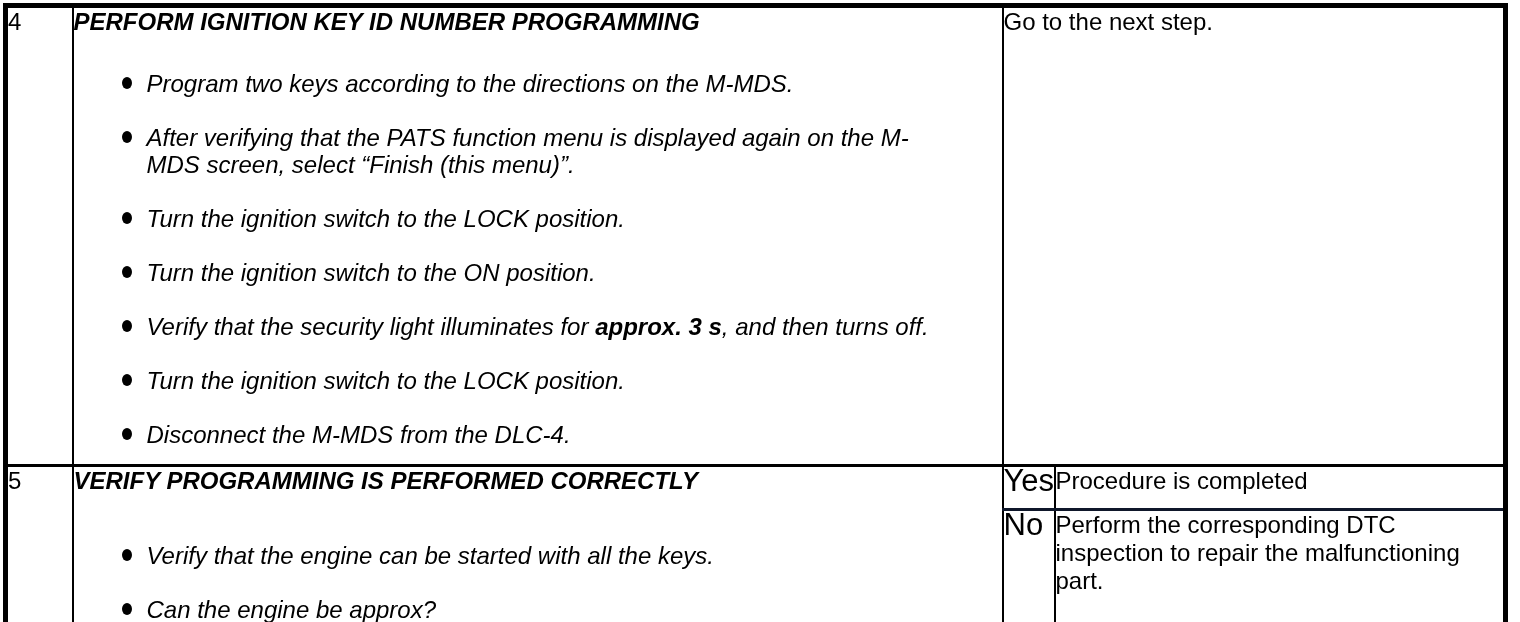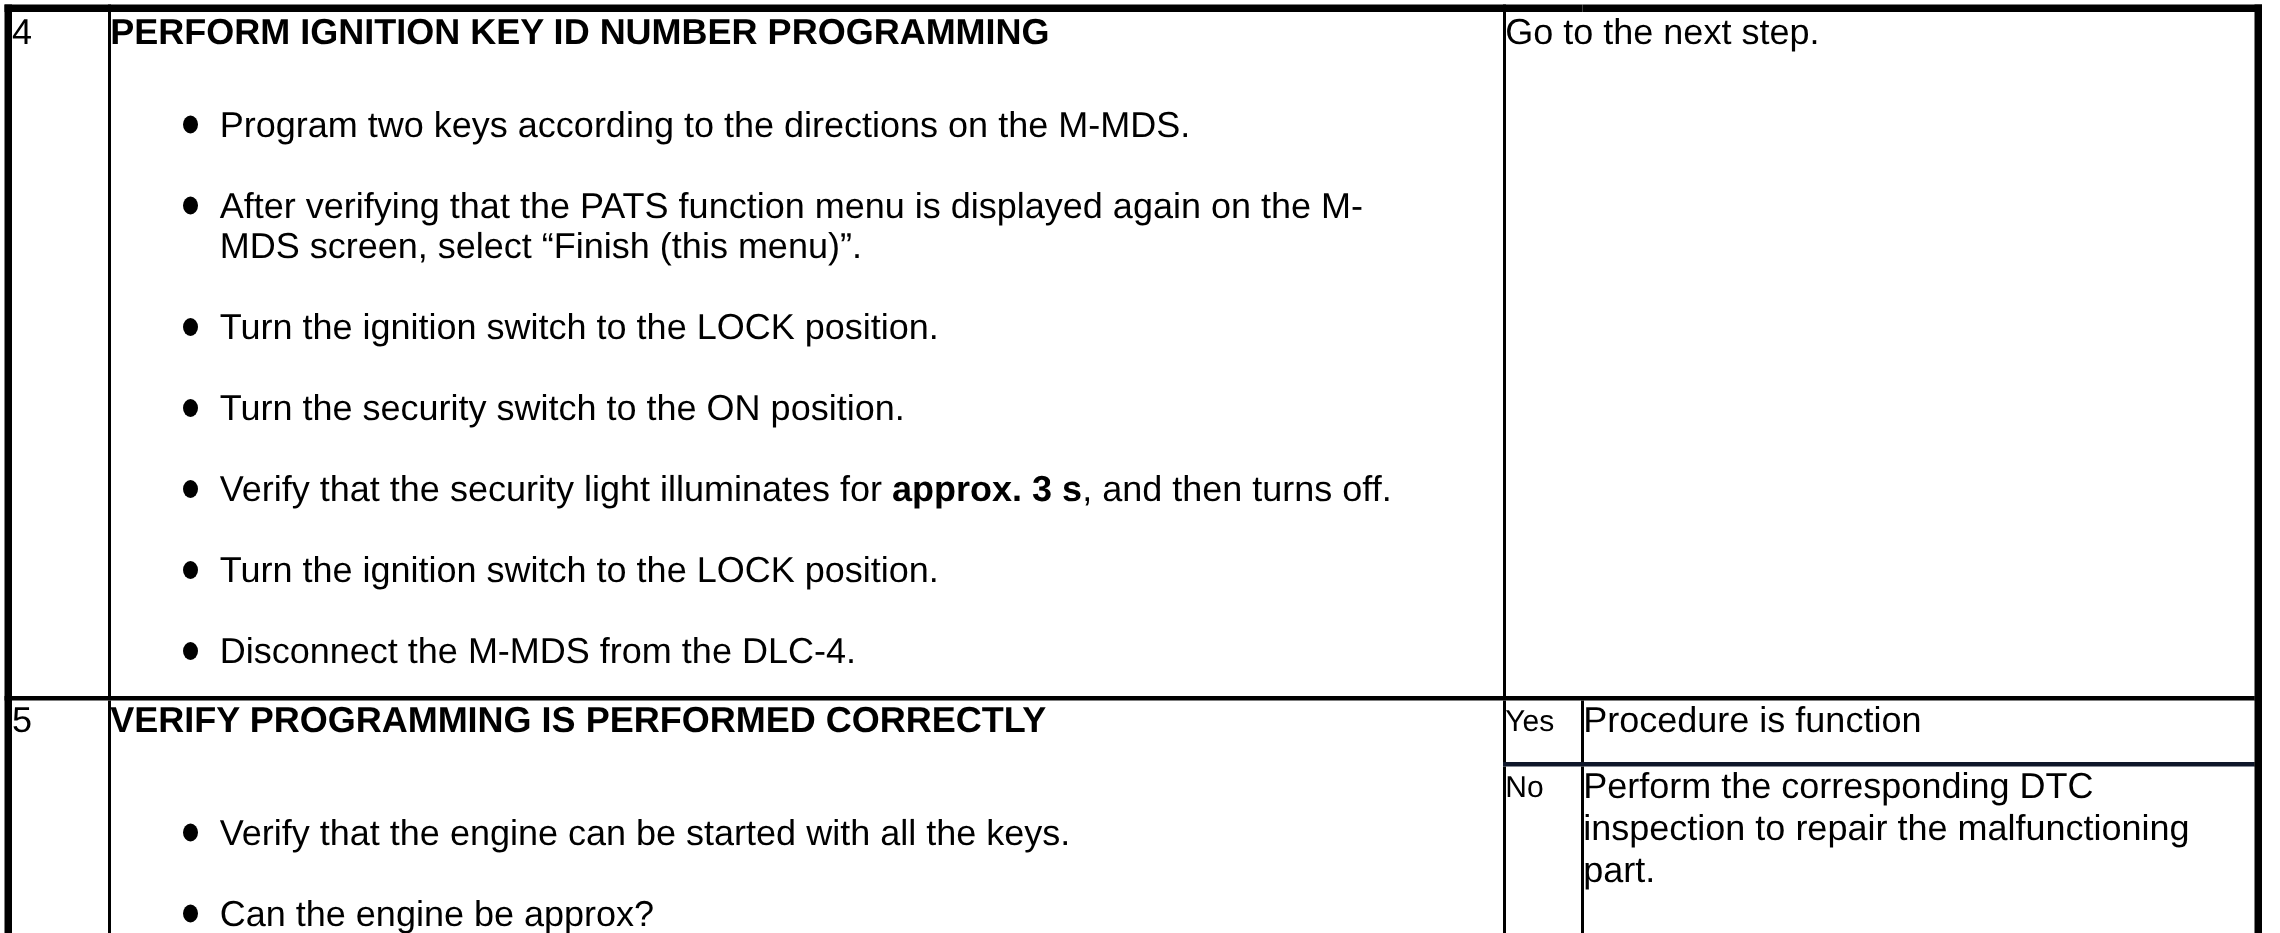--- a/index.html
+++ b/index.html
@@ -33,20 +33,21 @@
   tr.subrow-top td { border-top: 3px solid #000; }
   tr.subrow-bottom td { border-top: 3px solid #0f172a; }
 
   td.step-cell {
     padding: 6px 0 0 7px;
     font-size: 24px;
     line-height: 28px;
   }
   td.action-cell {
     padding: 6px 4px 0 8px;
+    font-style: italic;
   }
   .action-title {
     font-weight: bold;
     font-size: 24px;
     line-height: 28px;
     white-space: nowrap;
   }
   ul.bullet-list {
     list-style: none;
     margin: 0;
@@ -76,21 +77,21 @@
   }
   td.result-cell {
     vertical-align: middle;
     padding-left: 7px;
     font-size: 24px;
     line-height: 28px;
   }
   td.yn-cell {
     vertical-align: middle;
     padding-left: 4px;
-    font-size: 20px;
+    font-size: 31px;
     line-height: 28px;
   }
 </style>
 </head>
 <body>
 
 <div class="page">
   <table class="proc-table">
     <colgroup>
       <col style="width:67px">
@@ -114,21 +115,21 @@
             <li class="bullet-item">
               <span class="bullet"></span>
               <span class="bullet-text">After verifying that the PATS function menu is displayed again on the M-MDS screen, select “Finish (this menu)”.</span>
             </li>
             <li class="bullet-item">
               <span class="bullet"></span>
               <span class="bullet-text">Turn the ignition switch to the LOCK position.</span>
             </li>
             <li class="bullet-item">
               <span class="bullet"></span>
-              <span class="bullet-text">Turn the security switch to the ON position.</span>
+              <span class="bullet-text">Turn the ignition switch to the ON position.</span>
             </li>
             <li class="bullet-item">
               <span class="bullet"></span>
               <span class="bullet-text"><span>Verify that the security light illuminates for </span><b>approx. 3 s</b><span>, and then turns off.</span></span>
             </li>
             <li class="bullet-item">
               <span class="bullet"></span>
               <span class="bullet-text">Turn the ignition switch to the LOCK position.</span>
             </li>
             <li class="bullet-item">
@@ -153,21 +154,21 @@
               <span class="bullet"></span>
               <span class="bullet-text">Verify that the engine can be started with all the keys.</span>
             </li>
             <li class="bullet-item">
               <span class="bullet"></span>
               <span class="bullet-text">Can the engine be approx?</span>
             </li>
           </ul>
         </td>
         <td class="yn-cell">Yes</td>
-        <td class="result-cell">Procedure is function</td>
+        <td class="result-cell">Procedure is completed</td>
       </tr>
 
       <tr class="subrow-bottom">
         <td class="yn-cell">No</td>
         <td class="result-cell">Perform the corresponding DTC inspection to repair the malfunctioning part.</td>
       </tr>
     </tbody>
   </table>
 </div>
 

